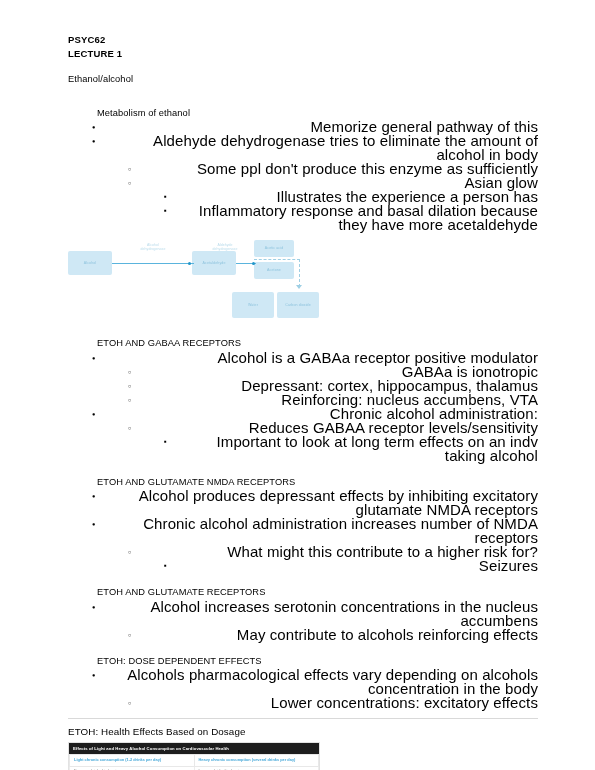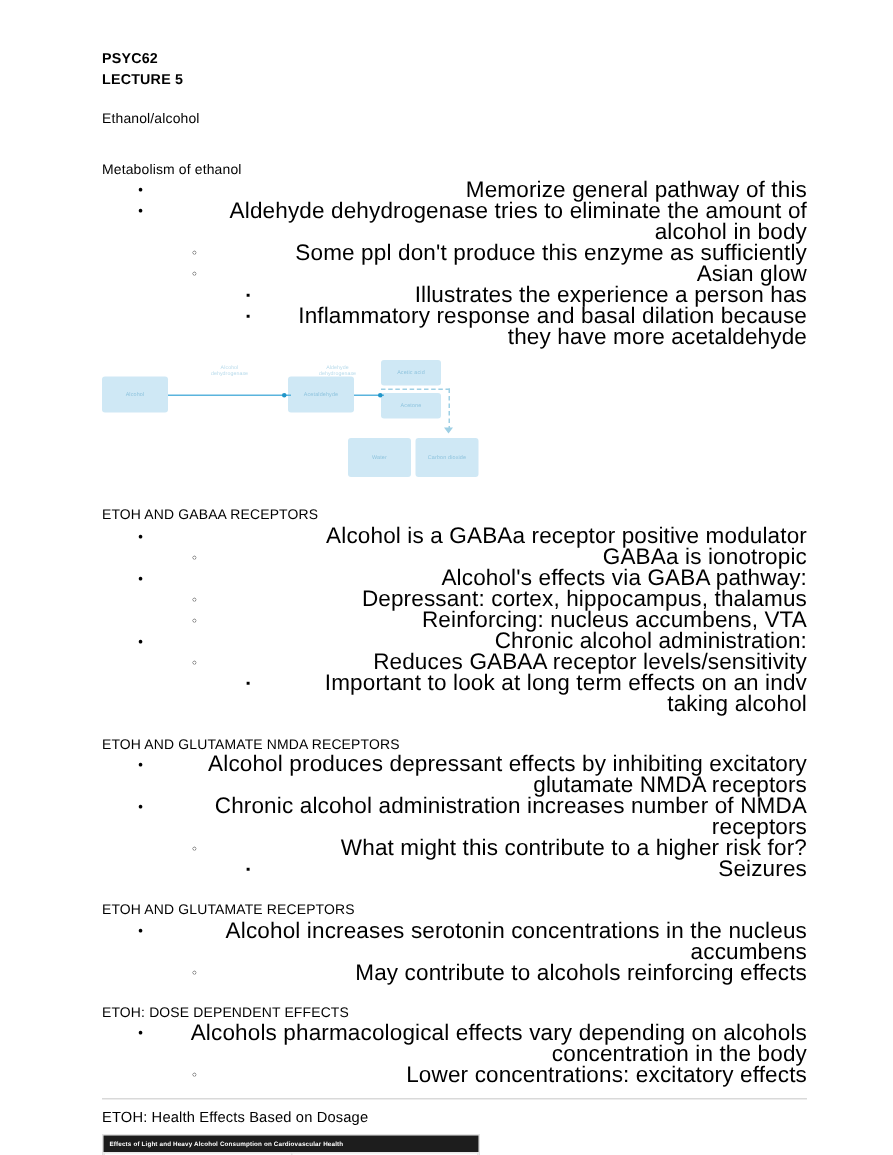--- a/index.html
+++ b/index.html
@@ -38,20 +38,21 @@
   .spacer-xs { height: 7px; }
   .para {
     font-size: 9.3px;
     line-height: 13.5px;
     letter-spacing: 0.1px;
   }
   .section-head {
     font-size: 9.3px;
     line-height: 13.5px;
     letter-spacing: 0.1px;
+    margin-left: 29px;
   }
   ul.lvl {
     list-style: none;
     margin: 0;
     padding: 0;
   }
   li.item {
     position: relative;
     font-size: 15px;
     line-height: 14px;
@@ -207,21 +208,21 @@
     margin-top: 7px;
   }
 </style>
 </head>
 <body>
 
 <div class="page">
   <div class="content">
 
     <div class="doc-title">PSYC62</div>
-    <div class="doc-title">LECTURE 5</div>
+    <div class="doc-title">LECTURE 1</div>
     <div class="spacer-sm"></div>
     <div class="para">Ethanol/alcohol</div>
     <div class="spacer-sm"></div>
     <div class="spacer-xs"></div>
 
     <div class="section-head">Metabolism of ethanol</div>
     <ul class="lvl">
       <li class="item l1">Memorize general pathway of this</li>
       <li class="item l1">Aldehyde dehydrogenase tries to eliminate the amount of alcohol in body</li>
       <li class="item l2">Some ppl don't produce this enzyme as sufficiently</li>
@@ -253,21 +254,20 @@
       <div class="dlabel" style="left:128px; top:5px; width:58px;">Aldehyde</div>
       <div class="dlabel" style="left:128px; top:9px; width:58px;">dehydrogenase</div>
     </div>
 
     <div class="spacer-sm"></div>
 
     <div class="section-head">ETOH AND GABAA RECEPTORS</div>
     <ul class="lvl">
       <li class="item l1">Alcohol is a GABAa receptor positive modulator</li>
       <li class="item l2">GABAa is ionotropic</li>
-      <li class="item l1">Alcohol's effects via GABA pathway:</li>
       <li class="item l2">Depressant: cortex, hippocampus, thalamus</li>
       <li class="item l2">Reinforcing: nucleus accumbens, VTA</li>
       <li class="item l1">Chronic alcohol administration:</li>
       <li class="item l2">Reduces GABAA receptor levels/sensitivity</li>
       <li class="item l3">Important to look at long term effects on an indv taking alcohol</li>
     </ul>
 
     <div class="spacer-sm"></div>
 
     <div class="section-head">ETOH AND GLUTAMATE NMDA RECEPTORS</div>

